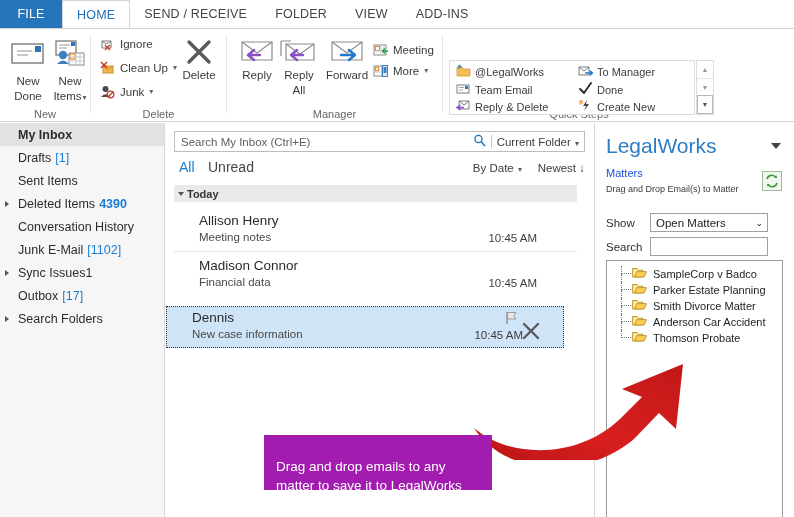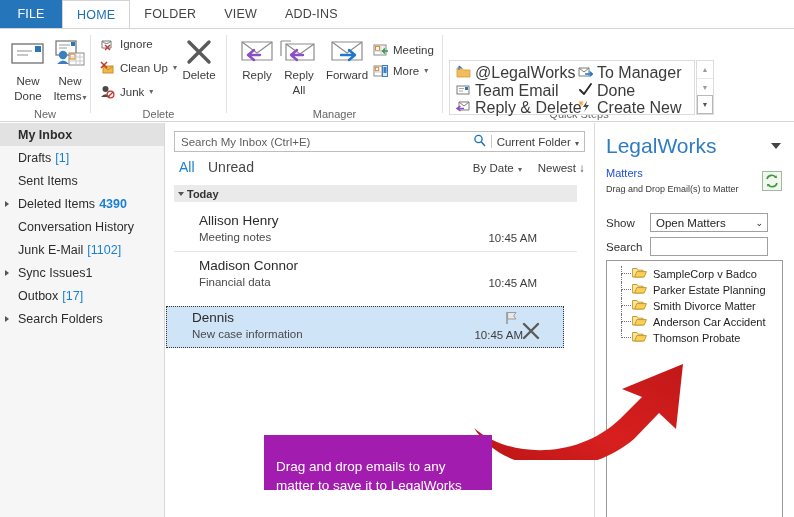--- a/index.html
+++ b/index.html
@@ -63,22 +63,22 @@
   }
   .smbtn .ic { width:17px; height:15px; display:flex; align-items:center; justify-content:center; }
   .caret { font-size:8px; color:#666; margin-left:1px; }
 
   
   .qsbox {
     position:absolute; left:449px; top:31px; width:246px; height:55px;
     border:1px solid #dcdcdc; background:#fff;
   }
   .qsitem {
-    position:absolute; display:flex; align-items:flex-end; gap:4px;
-    font-size:16px; color:#3b3b3b; white-space:nowrap;
+    position:absolute; display:flex; align-items:center; gap:4px;
+    font-size:11px; color:#3b3b3b; white-space:nowrap;
   }
   .qsscroll {
     position:absolute; left:696px; top:31px; width:18px; height:55px;
     border:1px solid #dcdcdc; background:#fff;
     display:flex; flex-direction:column;
   }
   .qsscroll div {
     flex:1; display:flex; align-items:center; justify-content:center;
     font-size:7px; color:#9a9a9a;
   }
@@ -208,20 +208,21 @@
 </style>
 </head>
 <body>
 
 <div id="app">
 
   <div class="tabbar">
     <div class="tabs">
       <div class="tab file">FILE</div>
       <div class="tab active">HOME</div>
+      <div class="tab">SEND / RECEIVE</div>
       <div class="tab">FOLDER</div>
       <div class="tab">VIEW</div>
       <div class="tab">ADD-INS</div>
     </div>
     <div class="underline"></div>
   </div>
 
   <div class="ribbon">
 
     <div class="rgroup" style="left:0;width:90px;">

